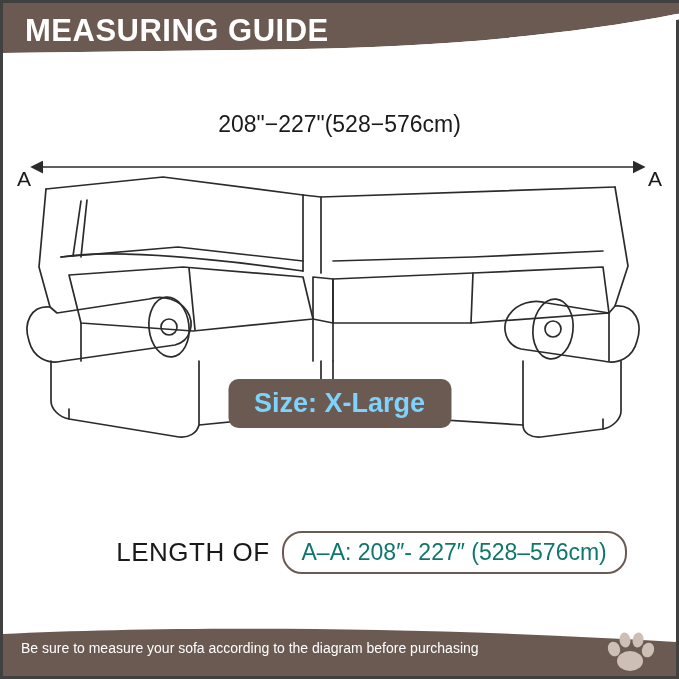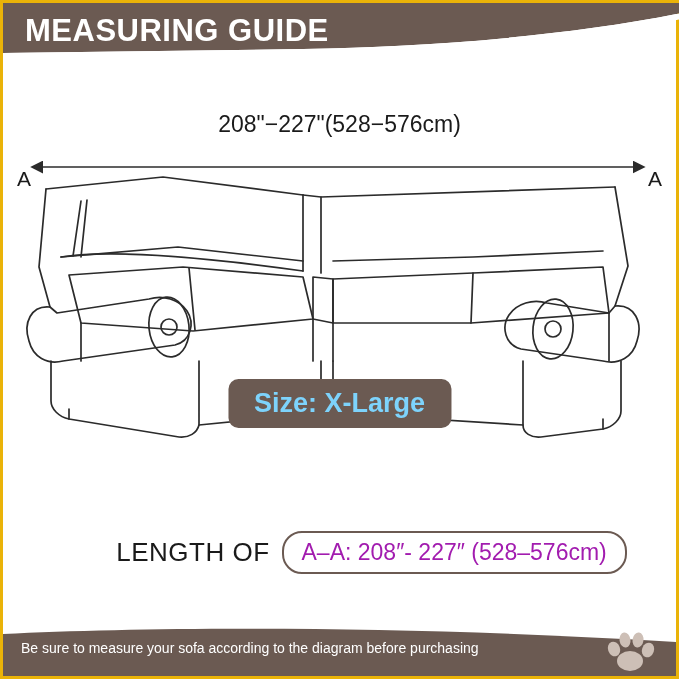--- a/index.html
+++ b/index.html
@@ -12,21 +12,21 @@
     font-family: "Liberation Sans", sans-serif;
     background: #ffffff;
     overflow: hidden;
   }
 
   .page {
     position: relative;
     width: 679px;
     height: 679px;
     box-sizing: border-box;
-    border: 3px solid #eab308;
+    border: 3px solid #404040;
     background: #ffffff;
   }
 
   
   .header-band {
     position: absolute;
     top: 0;
     left: 0;
     width: 679px;
     height: 58px;
@@ -113,21 +113,21 @@
     font-size: 26px;
     color: #1a1a1a;
     letter-spacing: 0.5px;
     white-space: nowrap;
   }
   .length-value {
     border: 2px solid #6b5a52;
     border-radius: 20px;
     padding: 6px 18px;
     font-size: 23px;
-    color: #a21caf;
+    color: #0f766e;
     white-space: nowrap;
   }
 
   
   .footer-band {
     position: absolute;
     bottom: 0;
     left: 0;
     width: 673px;
     height: 50px;

